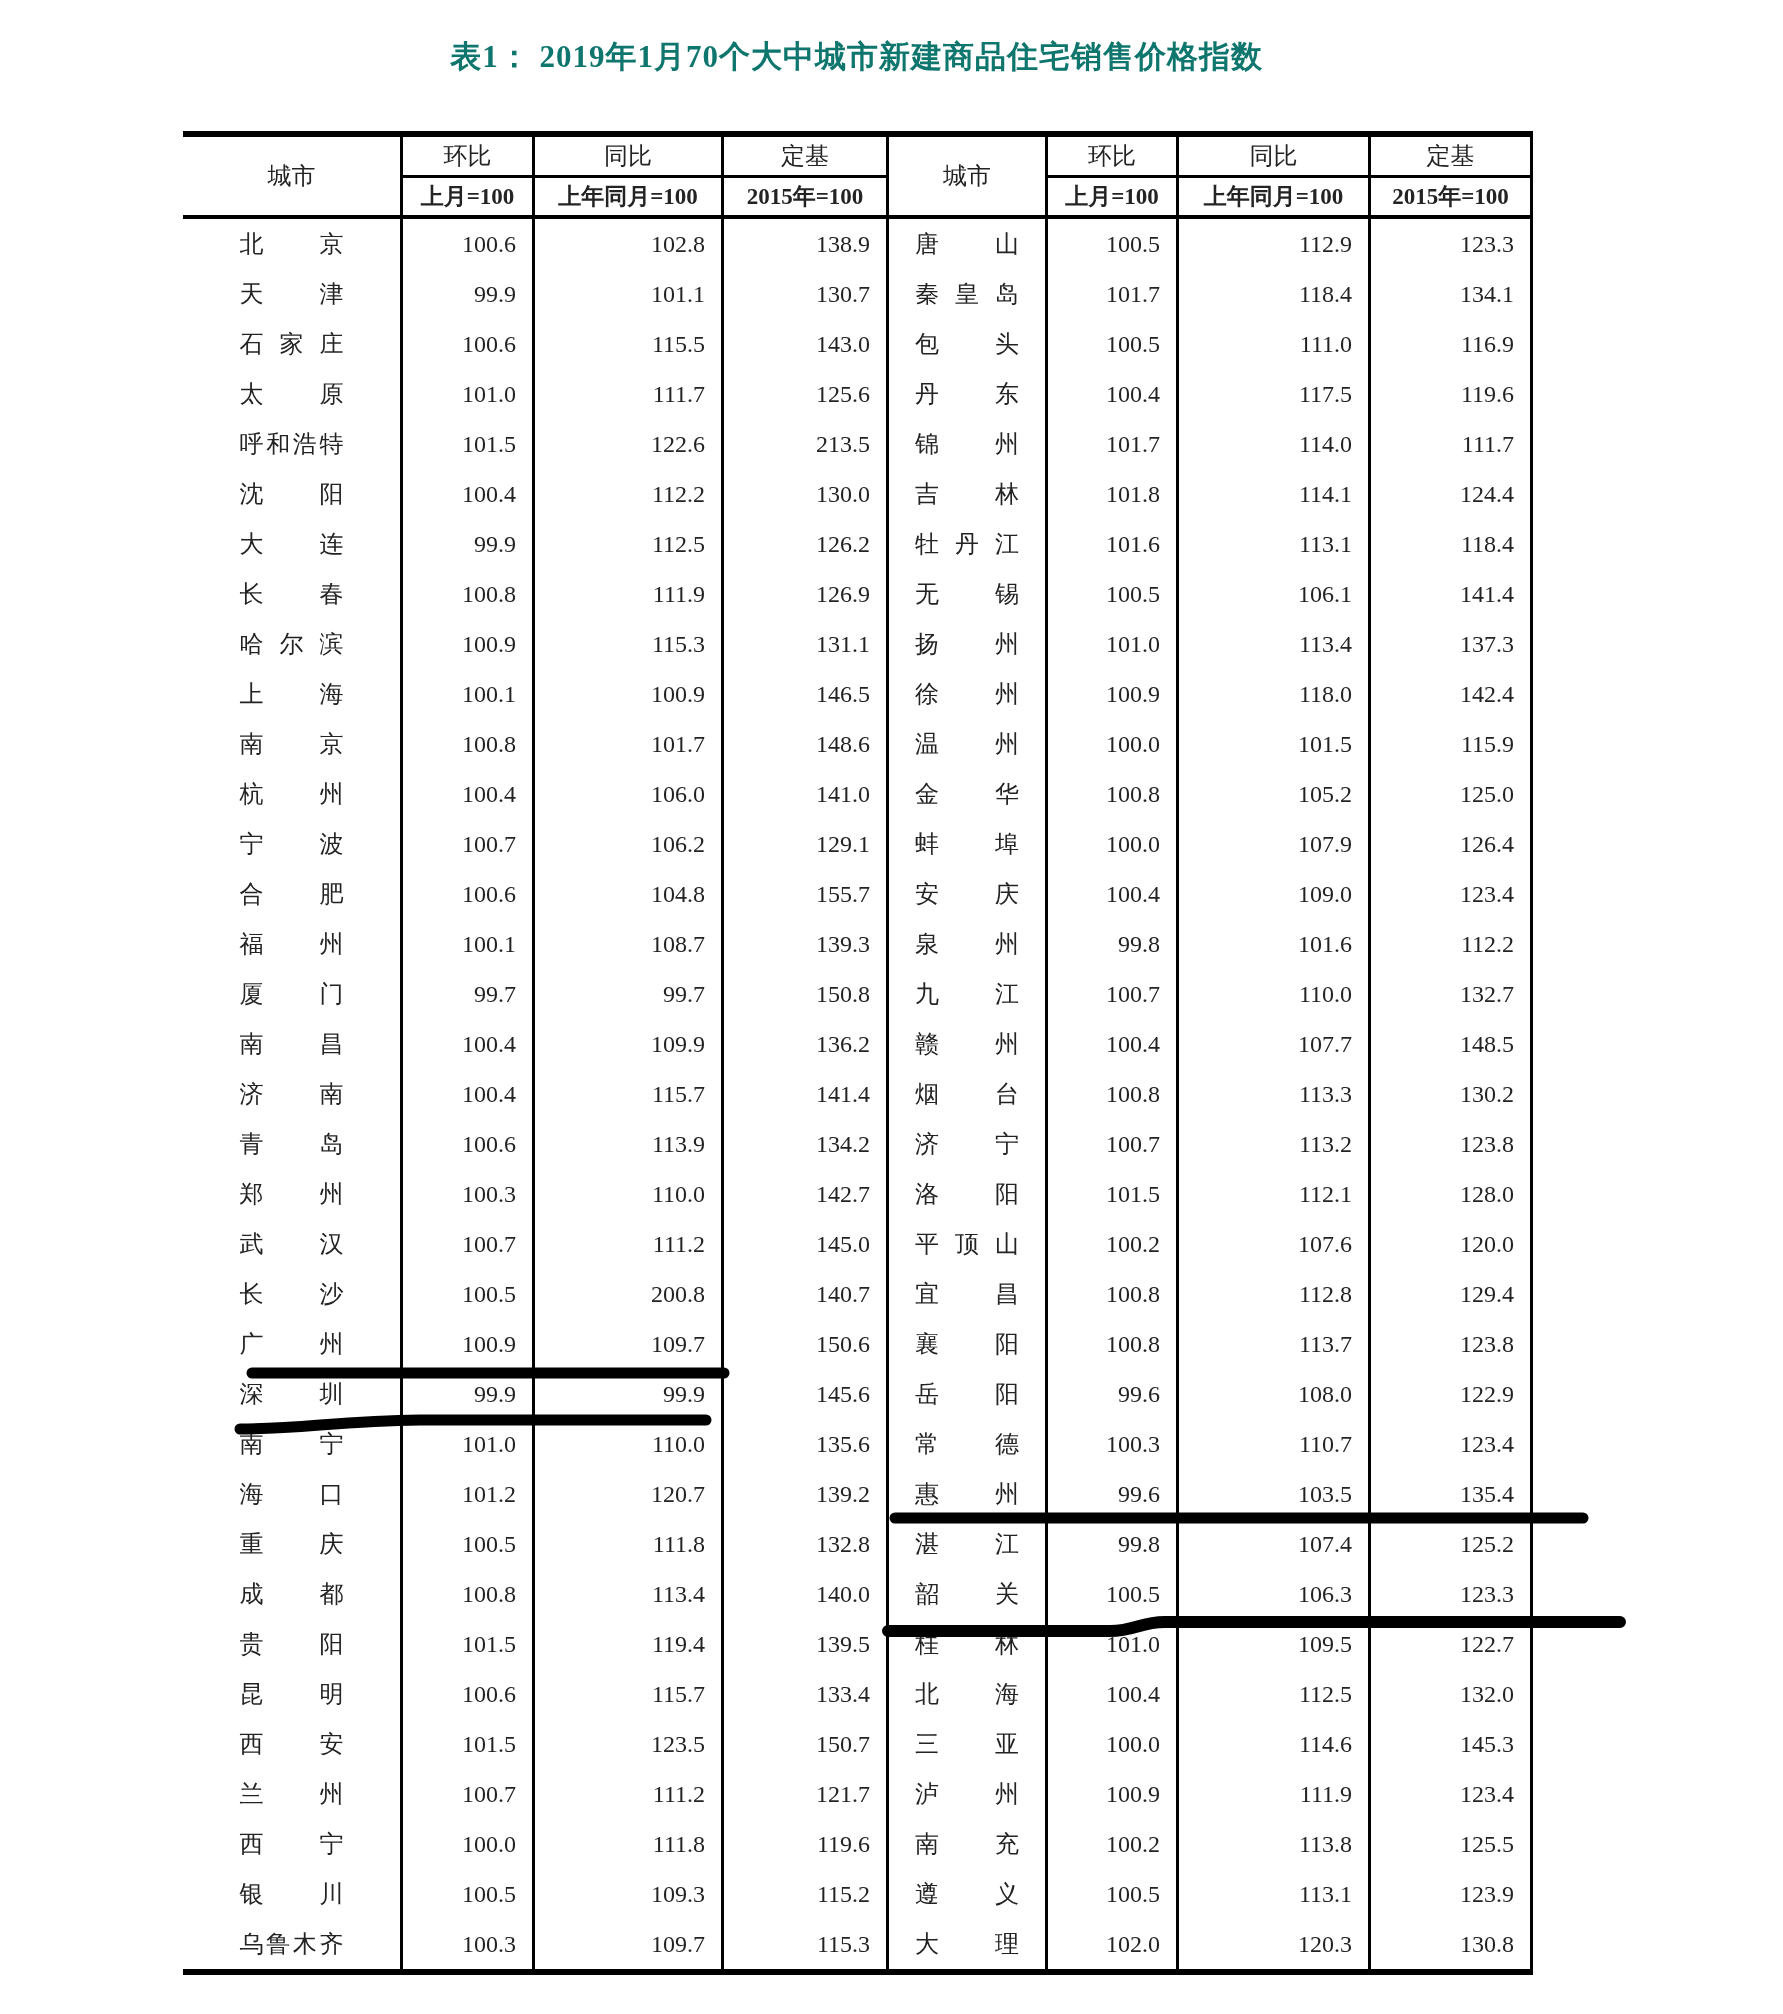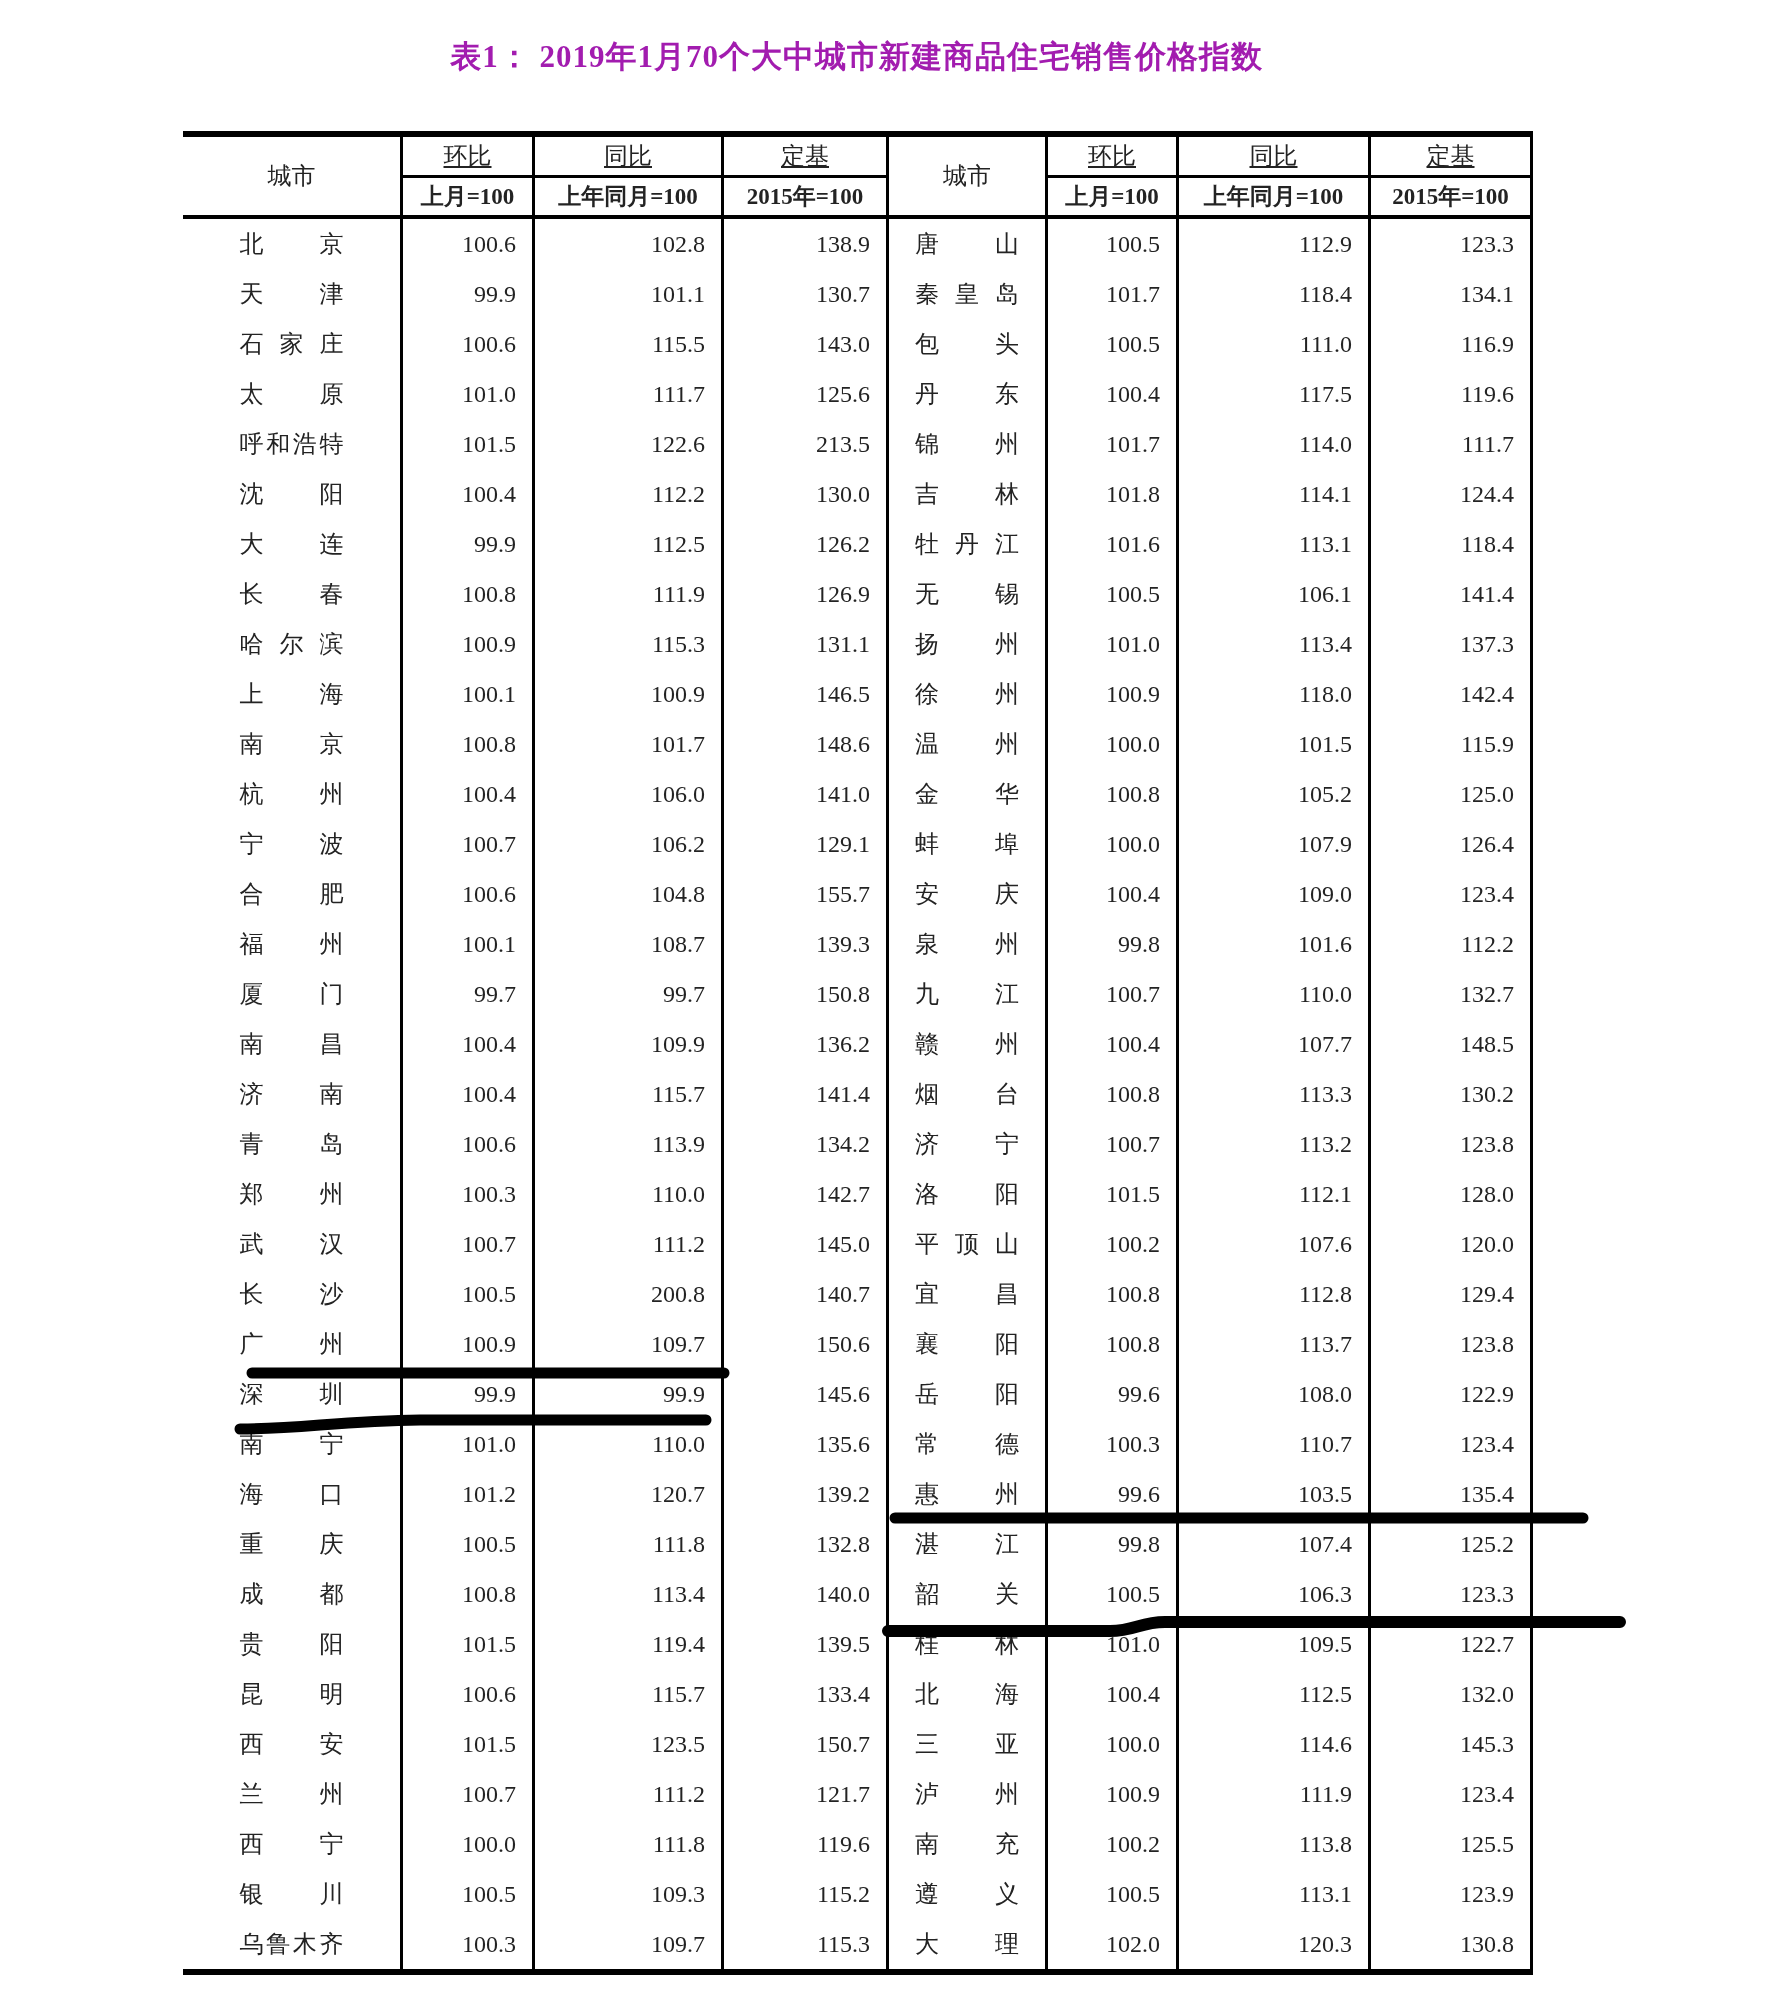--- a/index.html
+++ b/index.html
@@ -2,40 +2,40 @@
 <html><head>
 <meta charset="utf-8">
 <style>
   html,body{margin:0;padding:0;}
   body{
     width:1783px;height:2014px;position:relative;background:#ffffff;
     font-family:"Liberation Serif","DejaVu Serif",serif;color:#232323;
   }
   .title{
     position:absolute;left:183px;top:36px;width:1347px;
-    text-align:center;font-size:31px;font-weight:bold;color:#a21caf;
+    text-align:center;font-size:31px;font-weight:bold;color:#0f766e;
     letter-spacing:1px;
   }
   .grid{
     position:absolute;left:183px;top:131px;width:1347px;
     display:grid;
     grid-template-columns:217px 132px 189px 165px 159px 131px 192px 162px;
     grid-template-rows:41px 41px repeat(35,50px);
     border-top:6px solid #000;border-bottom:6px solid #000;border-right:3px solid #000;
     box-sizing:content-box;
   }
   .cell{display:flex;align-items:center;box-sizing:border-box;}
   .bl{border-left:3px solid #000;}
   .h{justify-content:center;font-size:24px;}
   .h-top{border-bottom:3px solid #000;}
   .h-bot{border-bottom:4px solid #000;font-size:23px;}
   .h-city{grid-row:span 2;border-bottom:4px solid #000;}
   .c1{grid-column:1;} .c2{grid-column:2;} .c3{grid-column:3;} .c4{grid-column:4;}
   .c5{grid-column:5;} .c6{grid-column:6;} .c7{grid-column:7;} .c8{grid-column:8;}
-  .r1{grid-row:1;text-decoration:underline;} .r2{grid-row:2;font-weight:bold;}
+  .r1{grid-row:1;} .r2{grid-row:2;font-weight:bold;}
   .city-cell{justify-content:center;font-size:24px;}
   .city-inner{
     display:inline-block;width:104px;
     text-align:justify;text-align-last:justify;text-justify:inter-character;
   }
   .val-cell{justify-content:flex-end;padding-right:16px;font-size:24px;}
   .markers{position:absolute;left:0;top:0;pointer-events:none;}
 </style>
 </head>
 <body>

